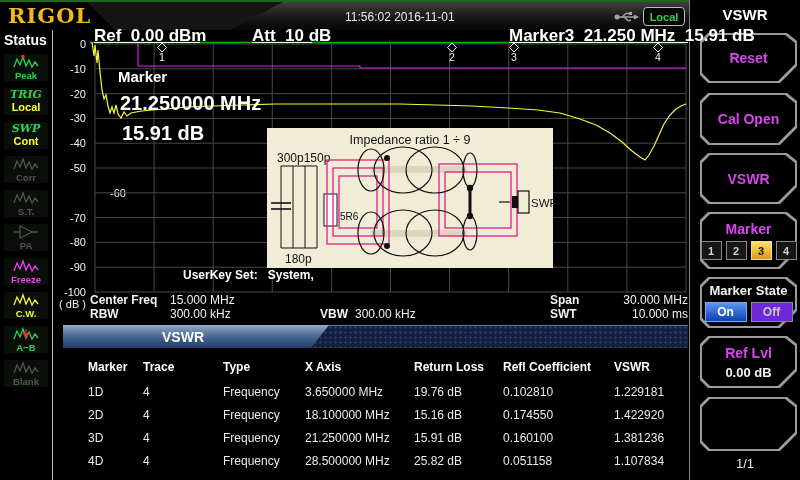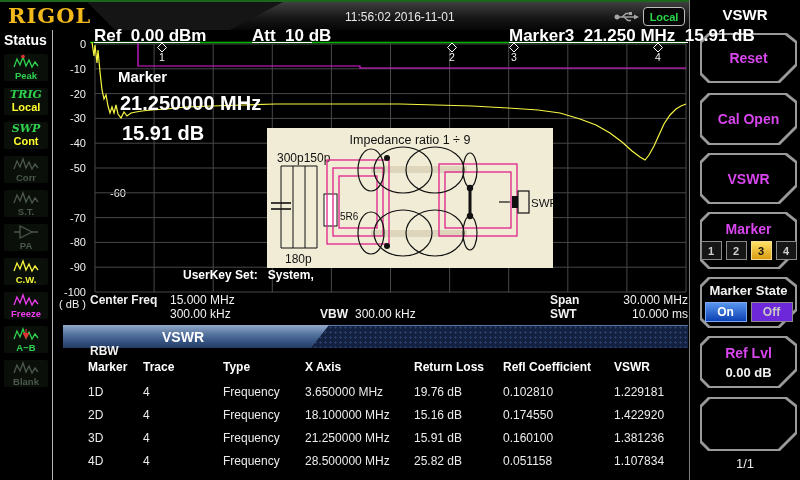--- a/index.html
+++ b/index.html
@@ -133,29 +133,29 @@
         <div class="lbl" style="color: rgb(75, 88, 75);">S.T.</div>
       </div>
       <div class="tile">
         <svg width="26" height="16" viewBox="0 0 26 16">
           <path d="M1,8 H7 M7,2 V14 L19,8 Z M19,8 H25" stroke="#4b584b" fill="none" stroke-width="1.3"></path>
         </svg>
         <div class="lbl" style="color: rgb(75, 88, 75);">PA</div>
       </div>
       <div class="tile">
         <svg width="26" height="16" viewBox="0 0 26 16">
+          <polyline points="1,13 4,5 7,11 10,3 13,12 16,6 19,13 22,8 25,12" stroke="#f03cf0" fill="none" stroke-width="1.3"></polyline>
+        </svg>
+        <div class="lbl" style="color: rgb(240, 60, 240);">Freeze</div>
+      </div>
+      <div class="tile">
+        <svg width="26" height="16" viewBox="0 0 26 16">
           <polyline points="1,13 4,5 7,11 10,3 13,12 16,6 19,13 22,8 25,12" stroke="#f5f53c" fill="none" stroke-width="1.3"></polyline>
         </svg>
         <div class="lbl" style="color: rgb(245, 245, 60);">C.W.</div>
-      </div>
-      <div class="tile">
-        <svg width="26" height="16" viewBox="0 0 26 16">
-          <polyline points="1,13 4,5 7,11 10,3 13,12 16,6 19,13 22,8 25,12" stroke="#f03cf0" fill="none" stroke-width="1.3"></polyline>
-        </svg>
-        <div class="lbl" style="color: rgb(240, 60, 240);">Freeze</div>
       </div>
       <div class="tile">
         <svg width="26" height="16" viewBox="0 0 26 16">
           <polyline points="1,13 4,5 7,11 10,3 13,12 16,6 19,13 22,8 25,12" stroke="#2fd24f" fill="none" stroke-width="1.3"></polyline>
           <path d="M13,3 V10 M13,12 L10.5,7.5 H15.5 Z" stroke="#e33232" fill="#e33232" stroke-width="1.2"></path>
         </svg>
         <div class="lbl" style="color: rgb(47, 210, 79);">A−B</div>
       </div>
       <div class="tile">
         <svg width="26" height="16" viewBox="0 0 26 16">
@@ -292,21 +292,21 @@
         <line x1="243" y1="74" x2="232" y2="74" stroke="#111" stroke-width="1.2"></line>
       </g>
       <text x="264" y="79" font-size="11.5" fill="#111" font-family="Liberation Sans, sans-serif">SWR</text>
     </svg>
   </div>
 
   <div class="srow" style="left:90px;top:293px;"><b>Center Freq</b></div>
   <div class="srow" style="left:170px;top:293px;">15.000 MHz</div>
   <div class="srow" style="left:550px;top:293px;"><b>Span</b></div>
   <div class="srow" style="left:600px;top:293px;width:88px;text-align:right;">30.000 MHz</div>
-  <div class="srow" style="left:90px;top:307px;margin-top:37px;"><b>RBW</b></div>
+  <div class="srow" style="left:90px;top:307px;"><b>RBW</b></div>
   <div class="srow" style="left:170px;top:307px;">300.00 kHz</div>
   <div class="srow" style="left:320px;top:307px;"><b>VBW</b></div>
   <div class="srow" style="left:355px;top:307px;">300.00 kHz</div>
   <div class="srow" style="left:550px;top:307px;"><b>SWT</b></div>
   <div class="srow" style="left:600px;top:307px;width:88px;text-align:right;">10.000 ms</div>
 
   <div class="tbar">
     <div class="tbar-label">VSWR</div>
   </div>
   <div id="mtable">

